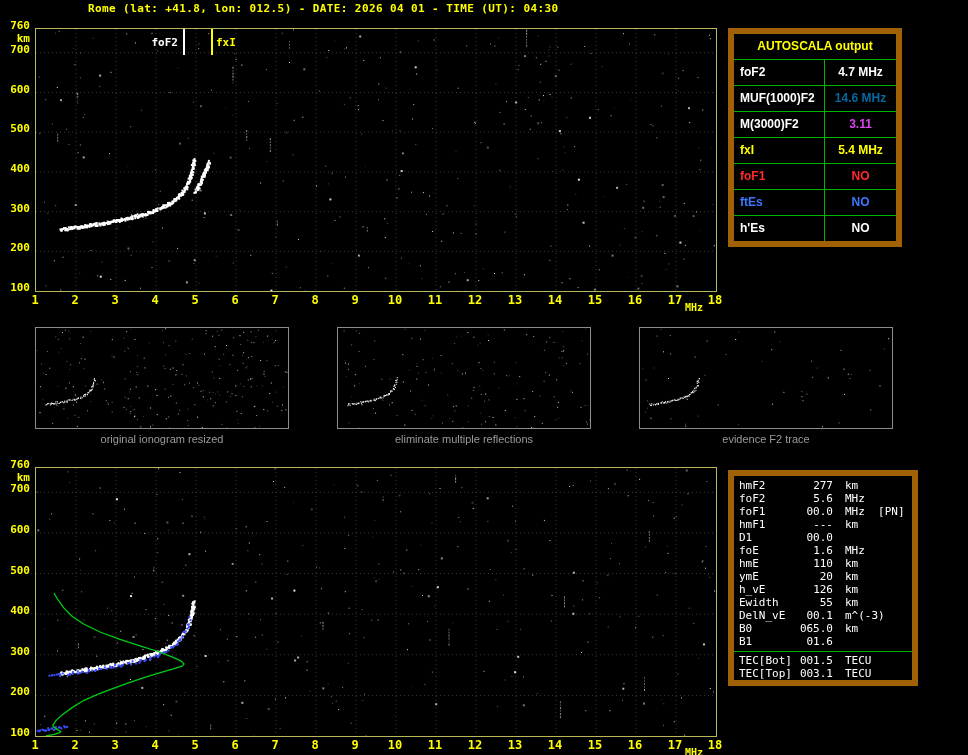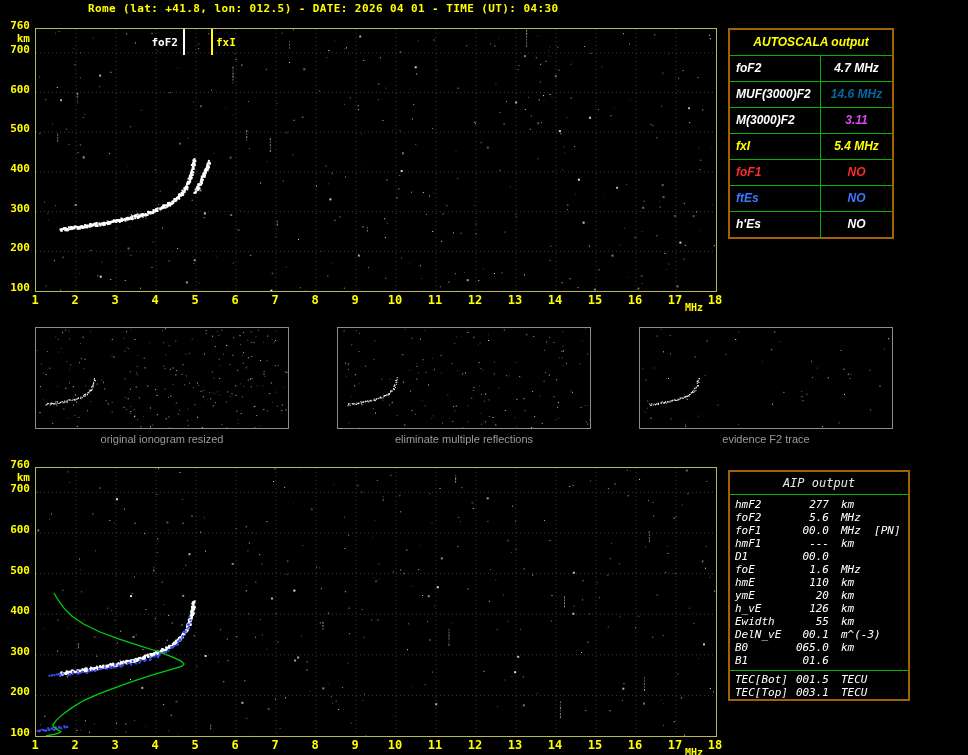--- a/index.html
+++ b/index.html
@@ -11,21 +11,21 @@
   #plot-bottom{left:35px;top:467px;width:680px;height:268px;}
   .plot svg{position:absolute;left:0;top:0;display:block;}
   .tick{position:absolute;color:#ffff00;font-weight:bold;font-size:11px;line-height:10px;}
   .ytick{width:28px;text-align:right;}
   .xtick{width:24px;text-align:center;font-size:12px;}
   .unit{position:absolute;color:#ffff00;font-weight:bold;font-size:11px;line-height:10px;}
   .marker-label{position:absolute;font-size:11px;font-weight:bold;background:#000;padding:0 1px;line-height:12px;}
   .thumb{position:absolute;top:327px;width:252px;height:100px;border:1px solid #8c8c8c;background:#000;}
   .caption{position:absolute;top:433px;width:254px;text-align:center;color:#9a9a9a;font-size:11px;
            font-family:"Liberation Sans",sans-serif;}
-  .outtable{position:absolute;background:#000;border:2px solid #a16207;font-style:italic;}
+  .outtable{position:absolute;background:#000;border:6px solid #a16207;}
   #autoscala-table{left:728px;top:28px;width:162px;font-family:"Liberation Sans",sans-serif;}
   .as-title{height:25px;line-height:25px;text-align:center;color:#ffff00;font-weight:bold;font-size:12px;}
   .as-row{display:flex;height:25px;line-height:25px;border-top:1px solid #00b400;font-weight:bold;font-size:12px;}
   .as-param{width:84px;padding-left:6px;border-right:1px solid #00b400;}
   .as-value{flex:1;text-align:center;}
   #aip-table{left:728px;top:470px;width:178px;color:#ffffff;}
   .aip-title{height:22px;line-height:22px;text-align:center;color:#e8e8e8;font-size:12px;border-bottom:1px solid #00b400;}
   .aip-rows{padding-top:3px;}
   .aip-row{display:flex;height:13px;line-height:13px;font-size:11px;}
   .aip-param{width:58px;padding-left:5px;}
@@ -2369,21 +2369,21 @@
     </div>
 
   <div class="outtable" id="autoscala-table">
     <div class="as-title">AUTOSCALA output</div>
     <div id="autoscala-rows">
         <div class="as-row">
           <div class="as-param" style="color: rgb(255, 255, 255);">foF2</div>
           <div class="as-value" style="color: rgb(255, 255, 255);">4.7 MHz</div>
         </div>
         <div class="as-row">
-          <div class="as-param" style="color: rgb(255, 255, 255);">MUF(3000)F2</div>
+          <div class="as-param" style="color: rgb(255, 255, 255);">MUF(1000)F2</div>
           <div class="as-value" style="color: #0369a1;">14.6 MHz</div>
         </div>
         <div class="as-row">
           <div class="as-param" style="color: rgb(255, 255, 255);">M(3000)F2</div>
           <div class="as-value" style="color: #d946ef;">3.11</div>
         </div>
         <div class="as-row">
           <div class="as-param" style="color: rgb(255, 255, 0);">fxI</div>
           <div class="as-value" style="color: rgb(255, 255, 0);">5.4 MHz</div>
         </div>
@@ -2396,21 +2396,20 @@
           <div class="as-value" style="color: rgb(60, 120, 255);">NO</div>
         </div>
         <div class="as-row">
           <div class="as-param" style="color: rgb(255, 255, 255);">h'Es</div>
           <div class="as-value" style="color: rgb(255, 255, 255);">NO</div>
         </div>
       </div>
   </div>
 
   <div class="outtable" id="aip-table">
-    <div class="aip-title">AIP output</div>
     <div class="aip-rows" id="aip-rows">
         <div class="aip-row">
           <div class="aip-param">hmF2</div>
           <div class="aip-value">277</div>
           <div class="aip-unit">km</div>
         </div>
         <div class="aip-row">
           <div class="aip-param">foF2</div>
           <div class="aip-value">5.6</div>
           <div class="aip-unit">MHz</div>

